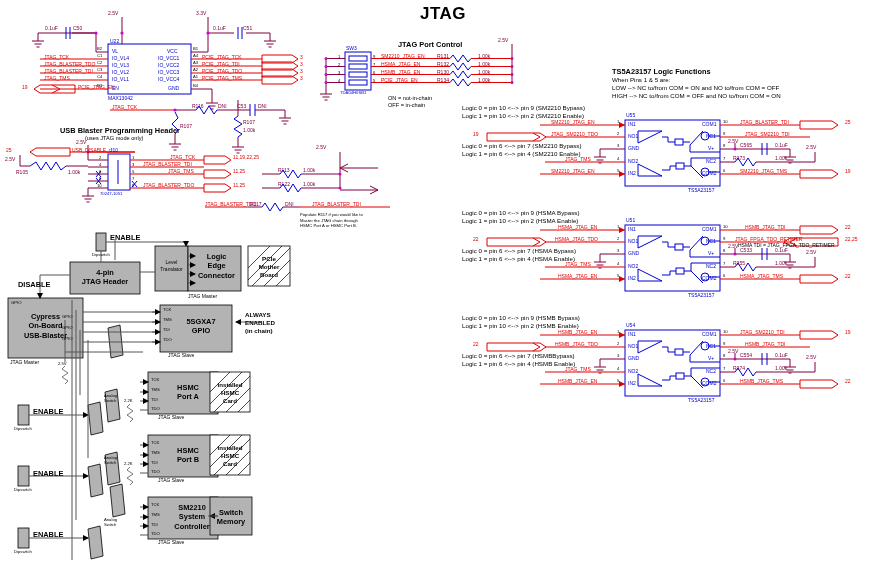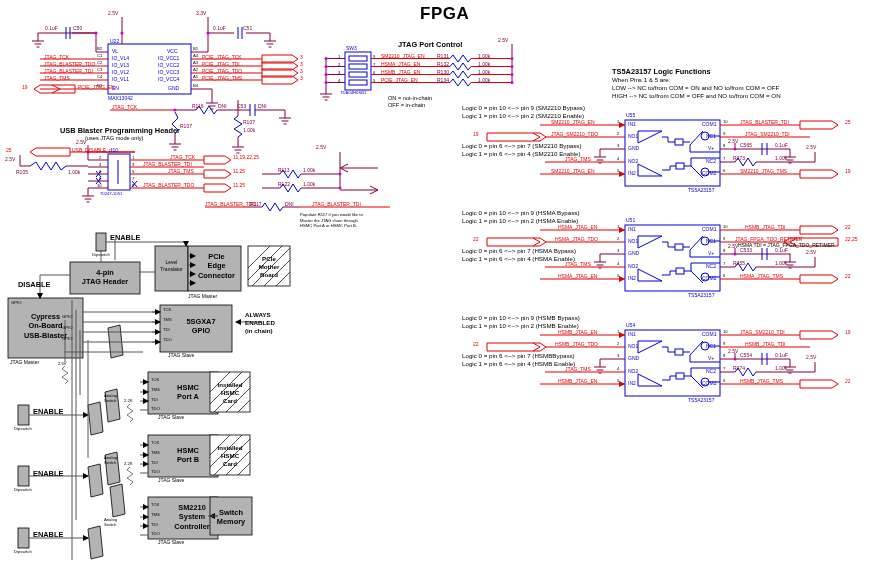--- a/index.html
+++ b/index.html
@@ -395,21 +395,21 @@
     <g stroke="#555" stroke-width="0.8" fill="none">
       <path d="M65 366 L62 369 L68 373 L62 377 L68 381 L65 384"></path>
       <path d="M130 404 L127 407 L133 411 L127 415 L133 419 L130 422"></path>
       <path d="M130 467 L127 470 L133 474 L127 478 L133 482 L130 485"></path>
     </g>
 
     <path class="gw" d="M72 300 L72 560"></path>
   </g>
 </svg>
 
-<div class="t title blk" style="left:420px;top:5px;">FPGA</div>
+<div class="t title blk" style="left:420px;top:5px;">JTAG</div>
 
 <div class="t f5 mar" style="left:108px;top:11px;">2.5V</div>
 <div class="t f5 mar" style="left:196px;top:11px;">3.3V</div>
 <div class="t f5 mar" style="left:45px;top:26px;">0.1uF</div>
 <div class="t f5 mar" style="left:73px;top:26px;">C50</div>
 <div class="t f5 mar" style="left:213px;top:26px;">0.1uF</div>
 <div class="t f5 mar" style="left:243px;top:26px;">C51</div>
 <div class="t f5 blue" style="left:110px;top:39px;">U22</div>
 <div class="t f5 blue" style="left:108px;top:96px;">MAX13042</div>
 
@@ -683,21 +683,21 @@
 On-Board
 USB-Blaster</div>
 <div class="t f4 blk" style="left:11px;top:301px;">GPIO</div>
 <div class="t f4 blk" style="left:62px;top:315px;">GPIO</div>
 <div class="t f4 blk" style="left:62px;top:326px;">GPIO</div>
 <div class="t f4 blk" style="left:62px;top:337px;">GPIO</div>
 <div class="t f5 blk" style="left:10px;top:360px;">JTAG Master</div>
 
 <div class="t f5 blk ctr" style="left:155px;top:259px;width:33px;white-space:pre-line;line-height:1.3;">Level
 Translator</div>
-<div class="t f7 b blk ctr" style="left:192px;top:252px;width:49px;white-space:pre-line;line-height:1.25;">PCIe
+<div class="t f7 b blk ctr" style="left:192px;top:252px;width:49px;white-space:pre-line;line-height:1.25;">Logic
 Edge
 Connector</div>
 <div class="t f5 blk" style="left:188px;top:294px;">JTAG Master</div>
 <div class="t f6 b blk ctr" style="left:248px;top:255px;width:42px;white-space:pre-line;line-height:1.3;">PCIe
 Mother
 Board</div>
 
 <div class="t f4 blk" style="left:163px;top:308px;">TCK</div>
 <div class="t f4 blk" style="left:163px;top:318px;">TMS</div>
 <div class="t f4 blk" style="left:163px;top:328px;">TDI</div>

